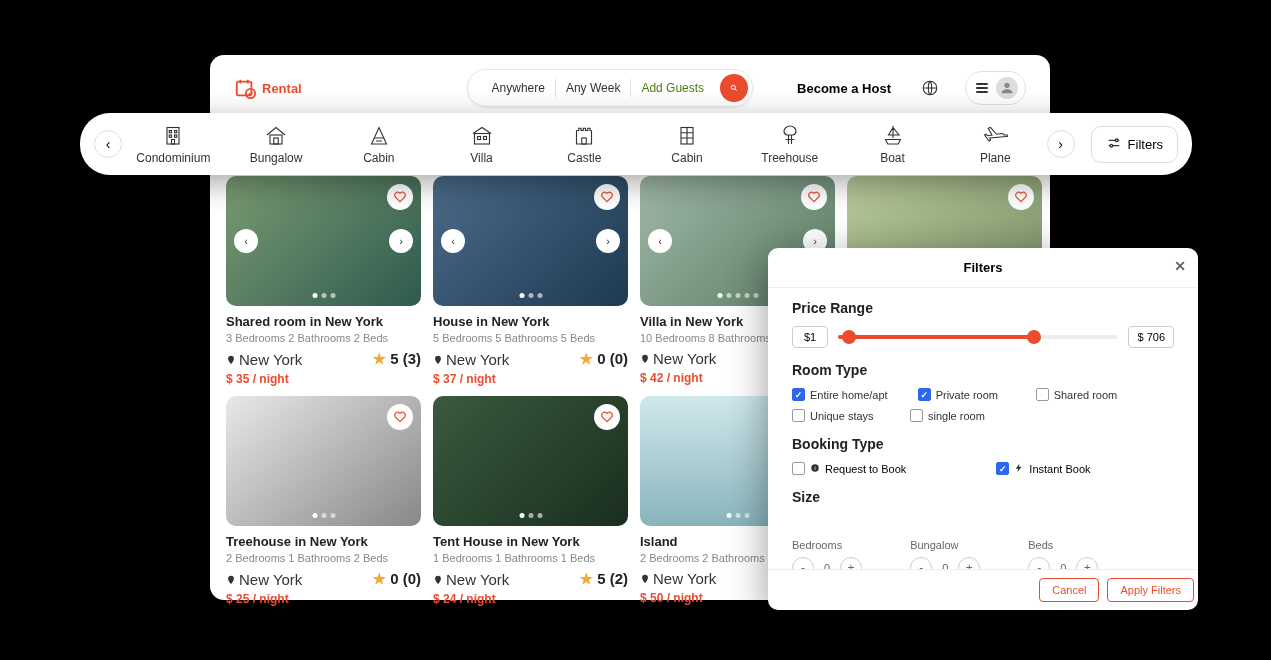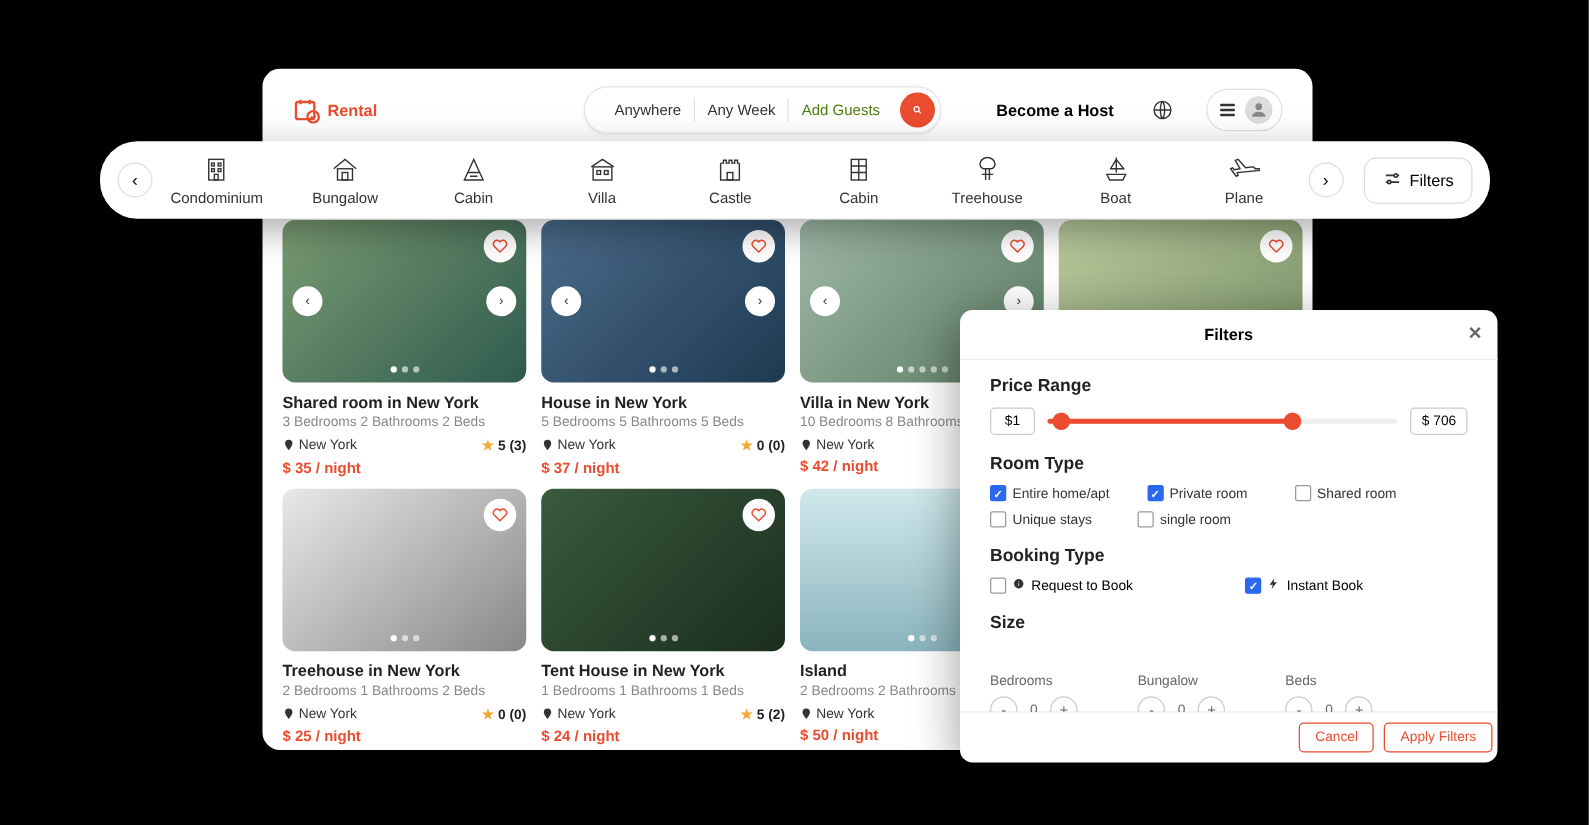--- a/index.html
+++ b/index.html
@@ -42,21 +42,21 @@
 .fav-icon { position: absolute; top: 8px; right: 8px; width: 26px; height: 26px; border-radius: 50%; background: #fff; display: flex; align-items: center; justify-content: center; }
 .fav-icon svg { fill: none; stroke: #eb4c2f; stroke-width: 2; }
 .img-nav { position: absolute; top: 50%; transform: translateY(-50%); width: 24px; height: 24px; border-radius: 50%; background: #fff; display: flex; align-items: center; justify-content: center; font-size: 11px; color: #333; }
 .img-nav.left { left: 8px; }
 .img-nav.right { right: 8px; }
 .dots { position: absolute; bottom: 8px; left: 50%; transform: translateX(-50%); display: flex; gap: 4px; }
 .dots span { width: 5px; height: 5px; border-radius: 50%; background: rgba(255,255,255,0.6); }
 .dots span.on { background: #fff; }
 .card-title { font-size: 13px; font-weight: 700; margin-top: 8px; color: #222; }
 .card-sub { font-size: 11px; color: #888; margin-top: 3px; }
-.card-row { display: flex; align-items: flex-start; justify-content: space-between; margin-top: 6px; font-size: 11px; }
+.card-row { display: flex; align-items: flex-end; justify-content: space-between; margin-top: 6px; font-size: 15px; }
 .card-loc { display: flex; align-items: center; gap: 3px; color: #333; }
 .card-rating { color: #f7a831; font-weight: 600; }
 .card-rating .cnt { color: #222; }
 .card-price { font-size: 12px; color: #eb4c2f; font-weight: 700; margin-top: 4px; }
 
 .filter-panel { position: absolute; top: 248px; left: 768px; width: 430px; height: 362px; background: #fff; border-radius: 10px; box-shadow: 0 10px 40px rgba(0,0,0,0.4); z-index: 20; display: flex; flex-direction: column; }
 .fp-head { padding: 12px 16px; font-size: 13px; font-weight: 600; text-align: center; position: relative; border-bottom: 1px solid #eee; }
 .fp-close { position: absolute; right: 12px; top: 10px; font-size: 14px; cursor: pointer; color: #666; }
 .fp-body { flex: 1; overflow: auto; padding: 12px 24px; }
 .fp-sect { margin-bottom: 14px; }

